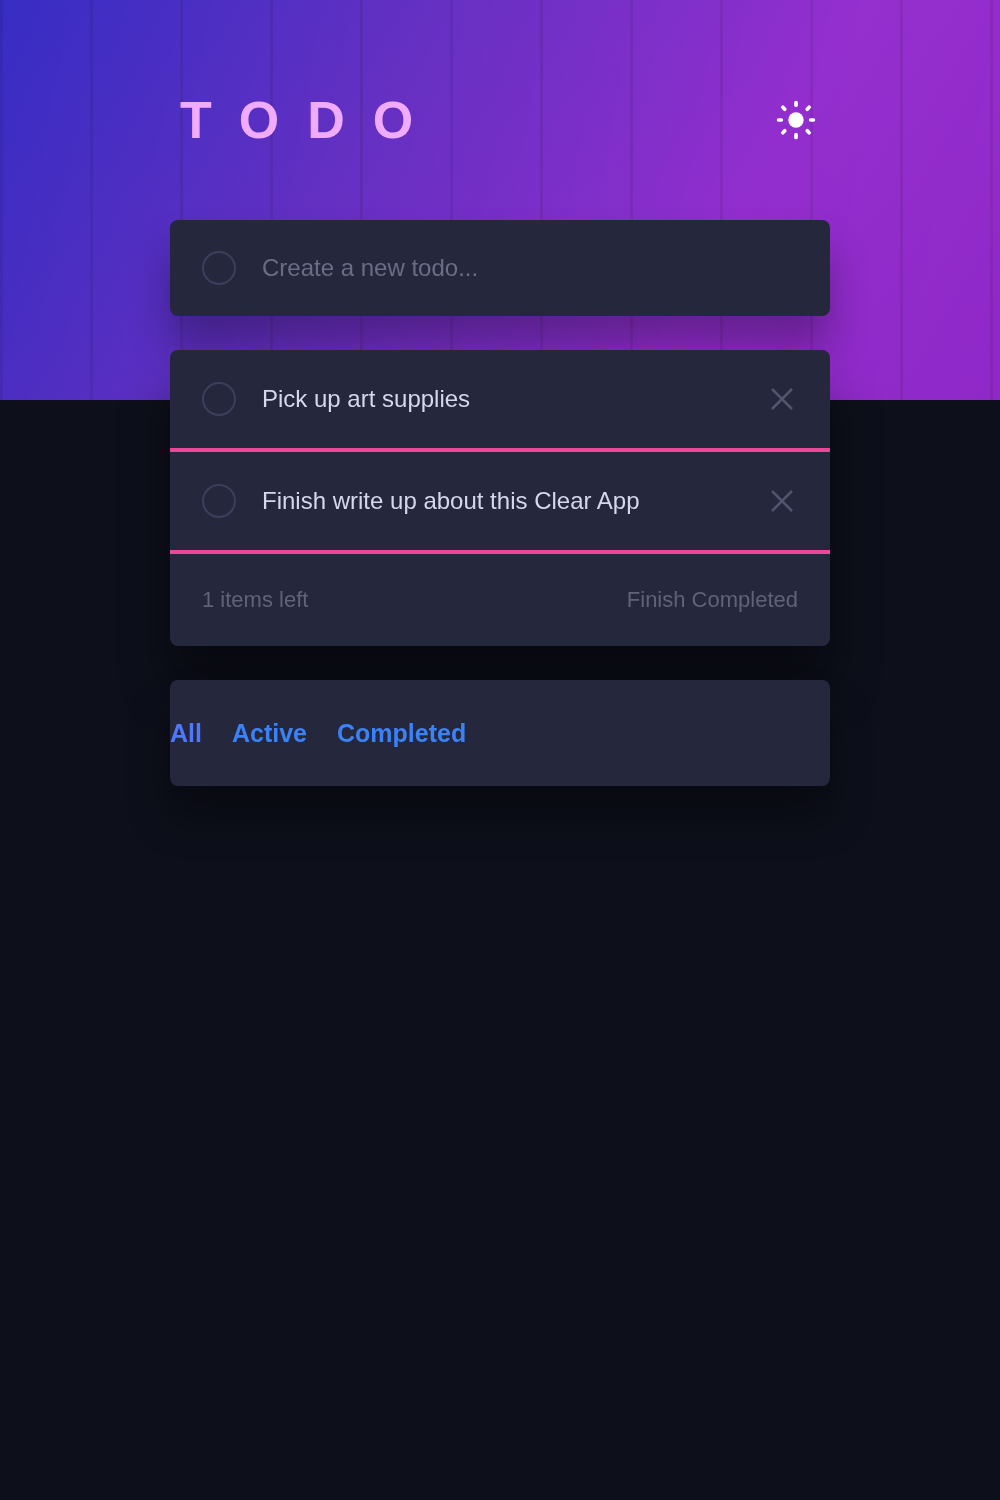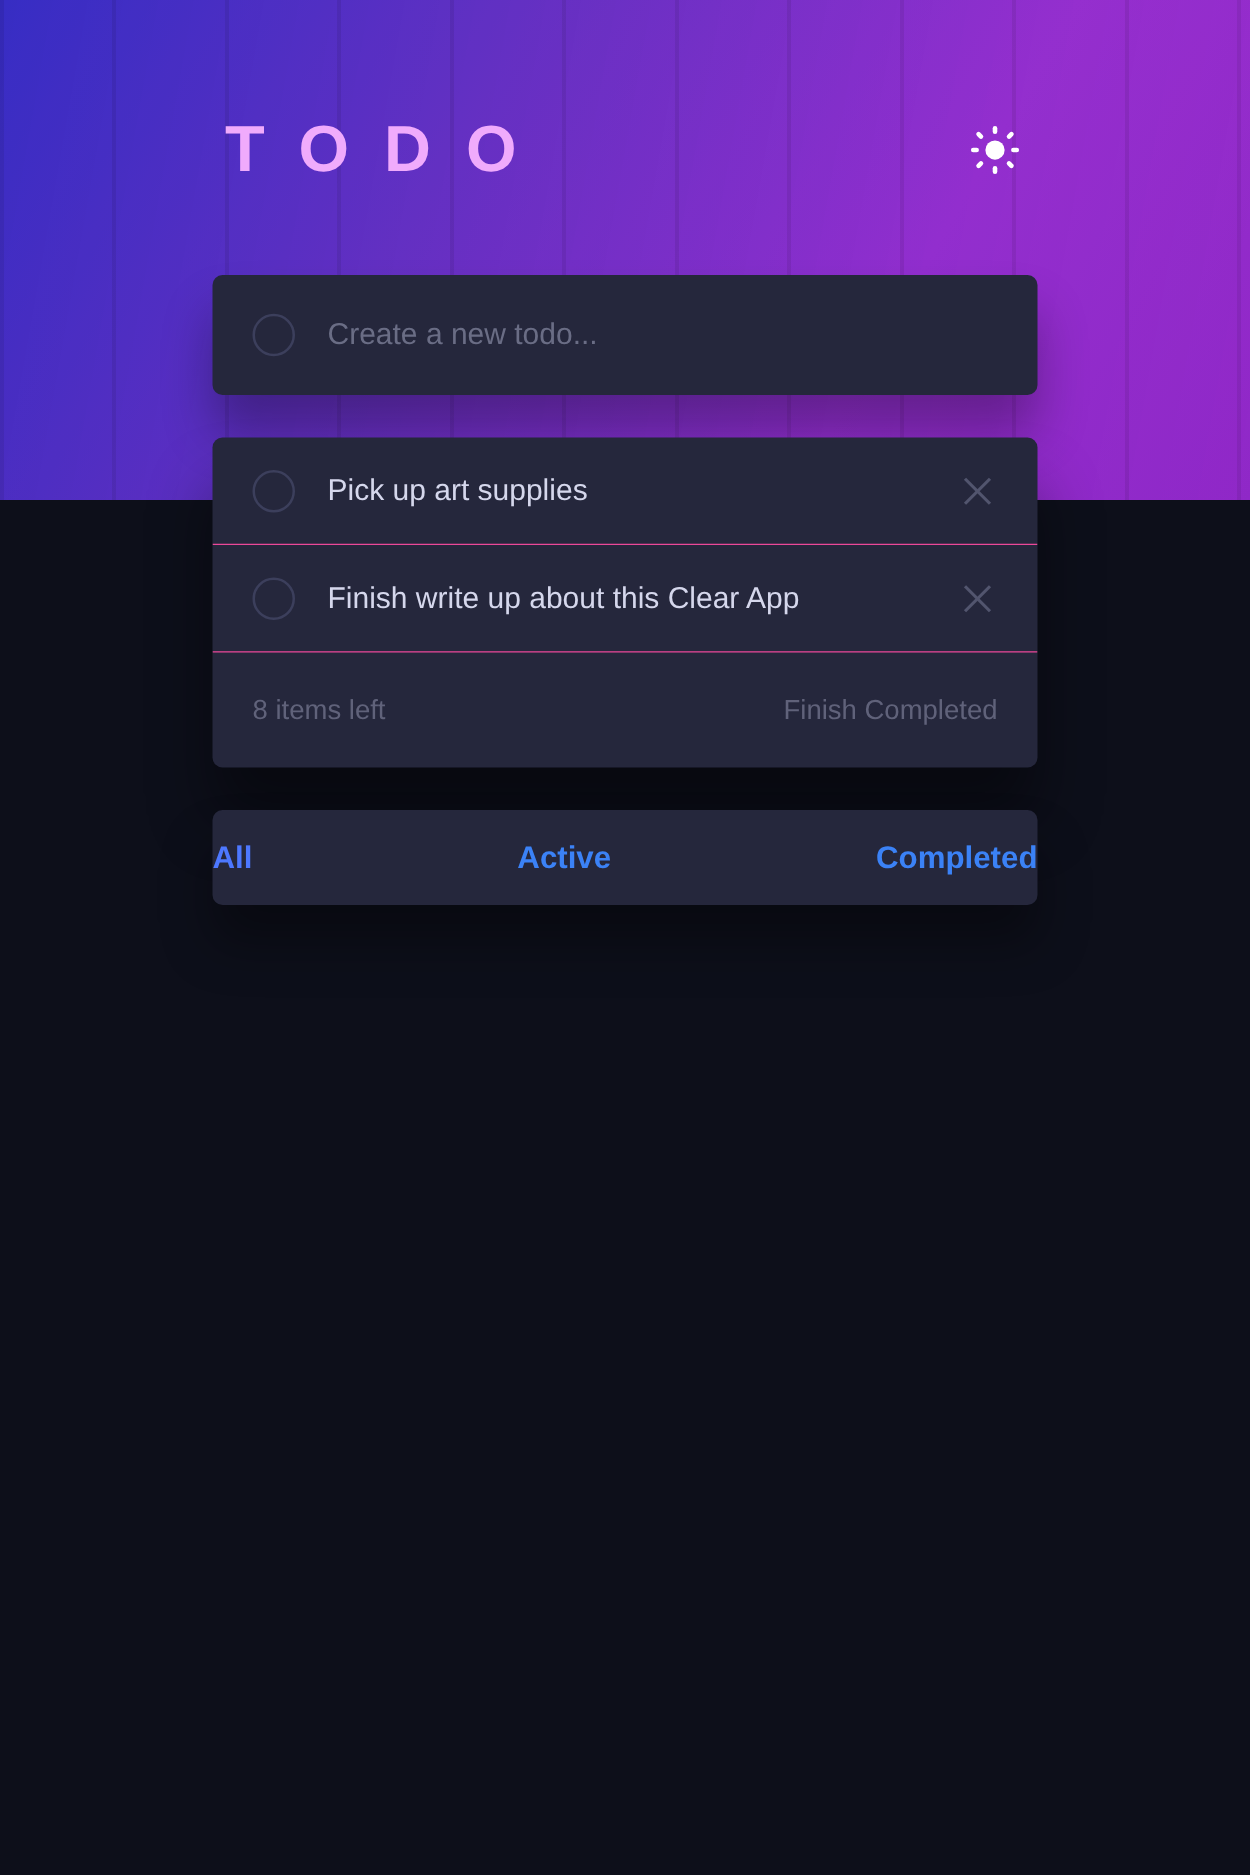--- a/index.html
+++ b/index.html
@@ -99,22 +99,22 @@
     .list {
       background: #25273c;
       border-radius: 8px;
       box-shadow: 0 40px 50px rgba(0,0,0,0.4);
       overflow: hidden;
     }
     .todo-item {
       display: flex;
       align-items: center;
       padding: 0 32px;
-      height: 86px;
-      border-bottom: 1px solid #ec4899;
+      height: 102px;
+      border-bottom: 4px solid #ec4899;
     }
     .todo-item .label {
       color: #d5d7ec;
       font-size: 24px;
       font-weight: 500;
       flex: 1;
     }
     .delete-btn {
       width: 32px;
       height: 32px;
@@ -142,23 +142,23 @@
       font-weight: 500;
     }
     .footer .clear {
       cursor: pointer;
     }
     .filters {
       background: #25273c;
       border-radius: 8px;
       box-shadow: 0 30px 40px rgba(0,0,0,0.35);
       margin-top: 34px;
-      height: 76px;
-      display: flex;
-      justify-content: space-between;
+      height: 106px;
+      display: flex;
+      justify-content: flex-start;
       align-items: center;
       gap: 30px;
     }
     .filters span {
       font-size: 25px;
       font-weight: 700;
       color: #3b82f6;
       cursor: pointer;
     }
     .filters span.active {
@@ -212,21 +212,21 @@
       <div class="label">Finish write up about this Clear App</div>
       <div class="delete-btn">
         <svg viewBox="0 0 24 24" fill="none">
           <line x1="4" y1="4" x2="20" y2="20"></line>
           <line x1="20" y1="4" x2="4" y2="20"></line>
         </svg>
       </div>
     </div>
 
     <div class="footer">
-      <span>8 items left</span>
+      <span>1 items left</span>
       <span class="clear">Finish Completed</span>
     </div>
   </div>
 
   <div class="filters">
     <span class="active">All</span>
     <span>Active</span>
     <span>Completed</span>
   </div>
 

